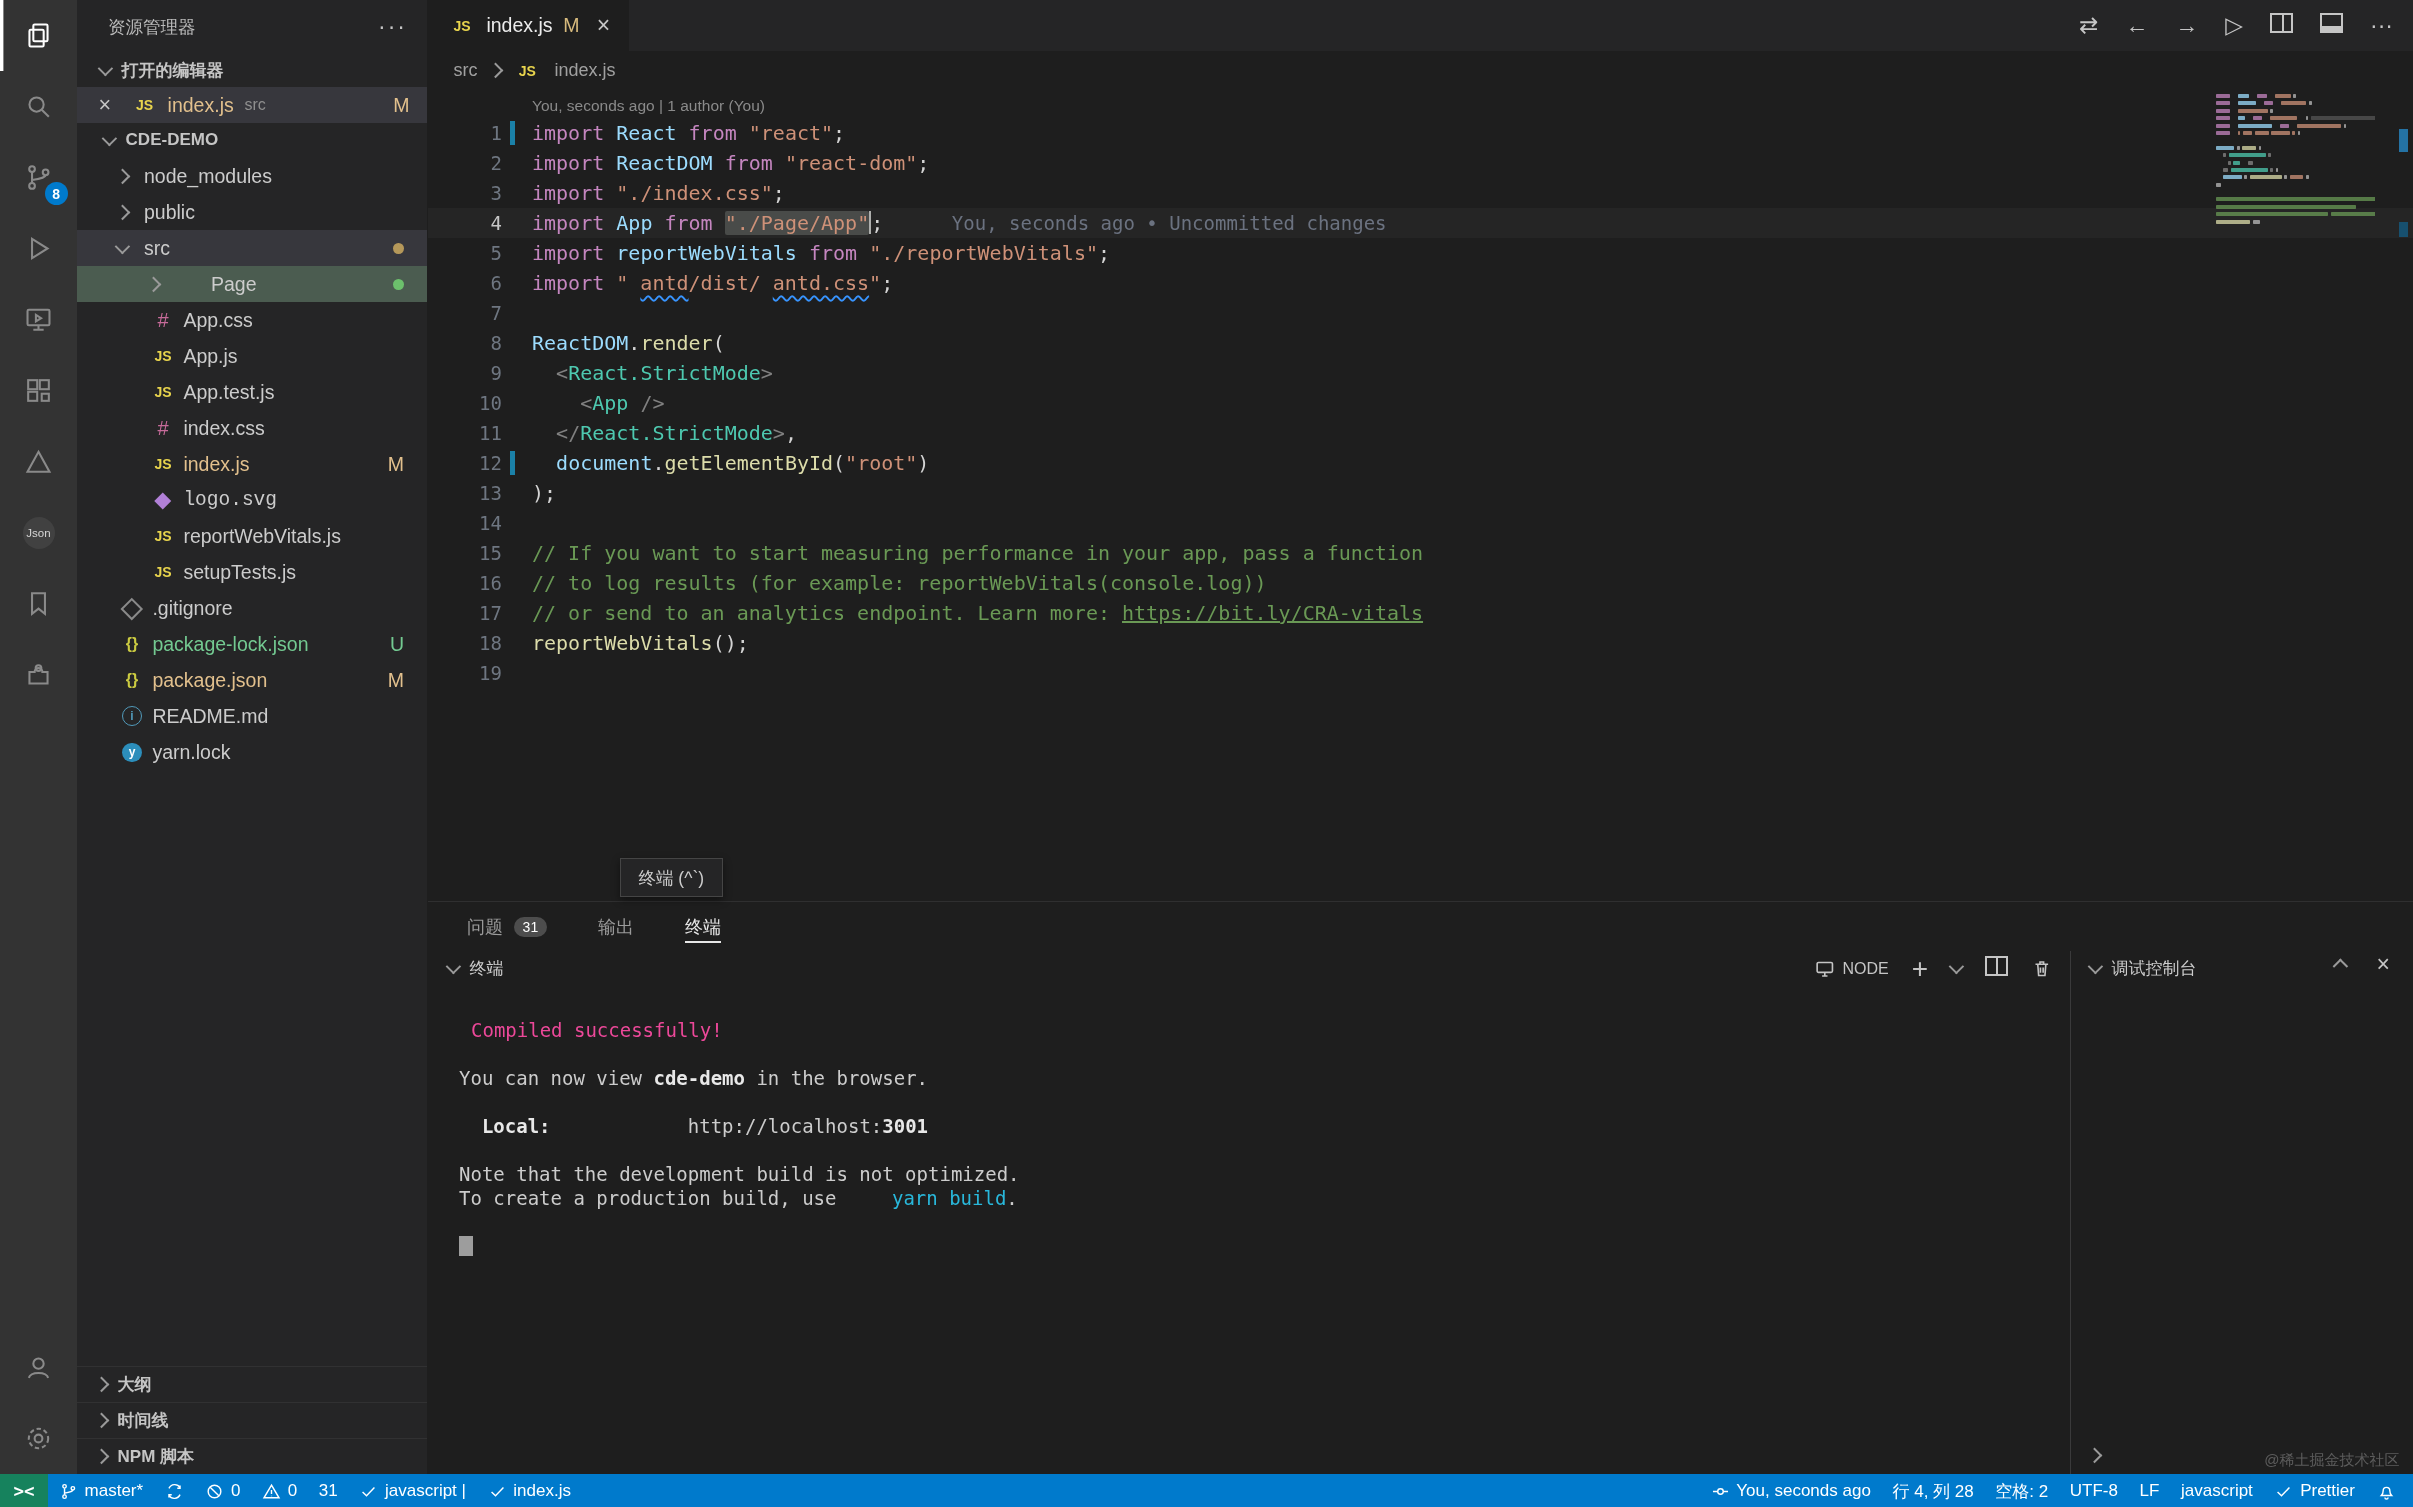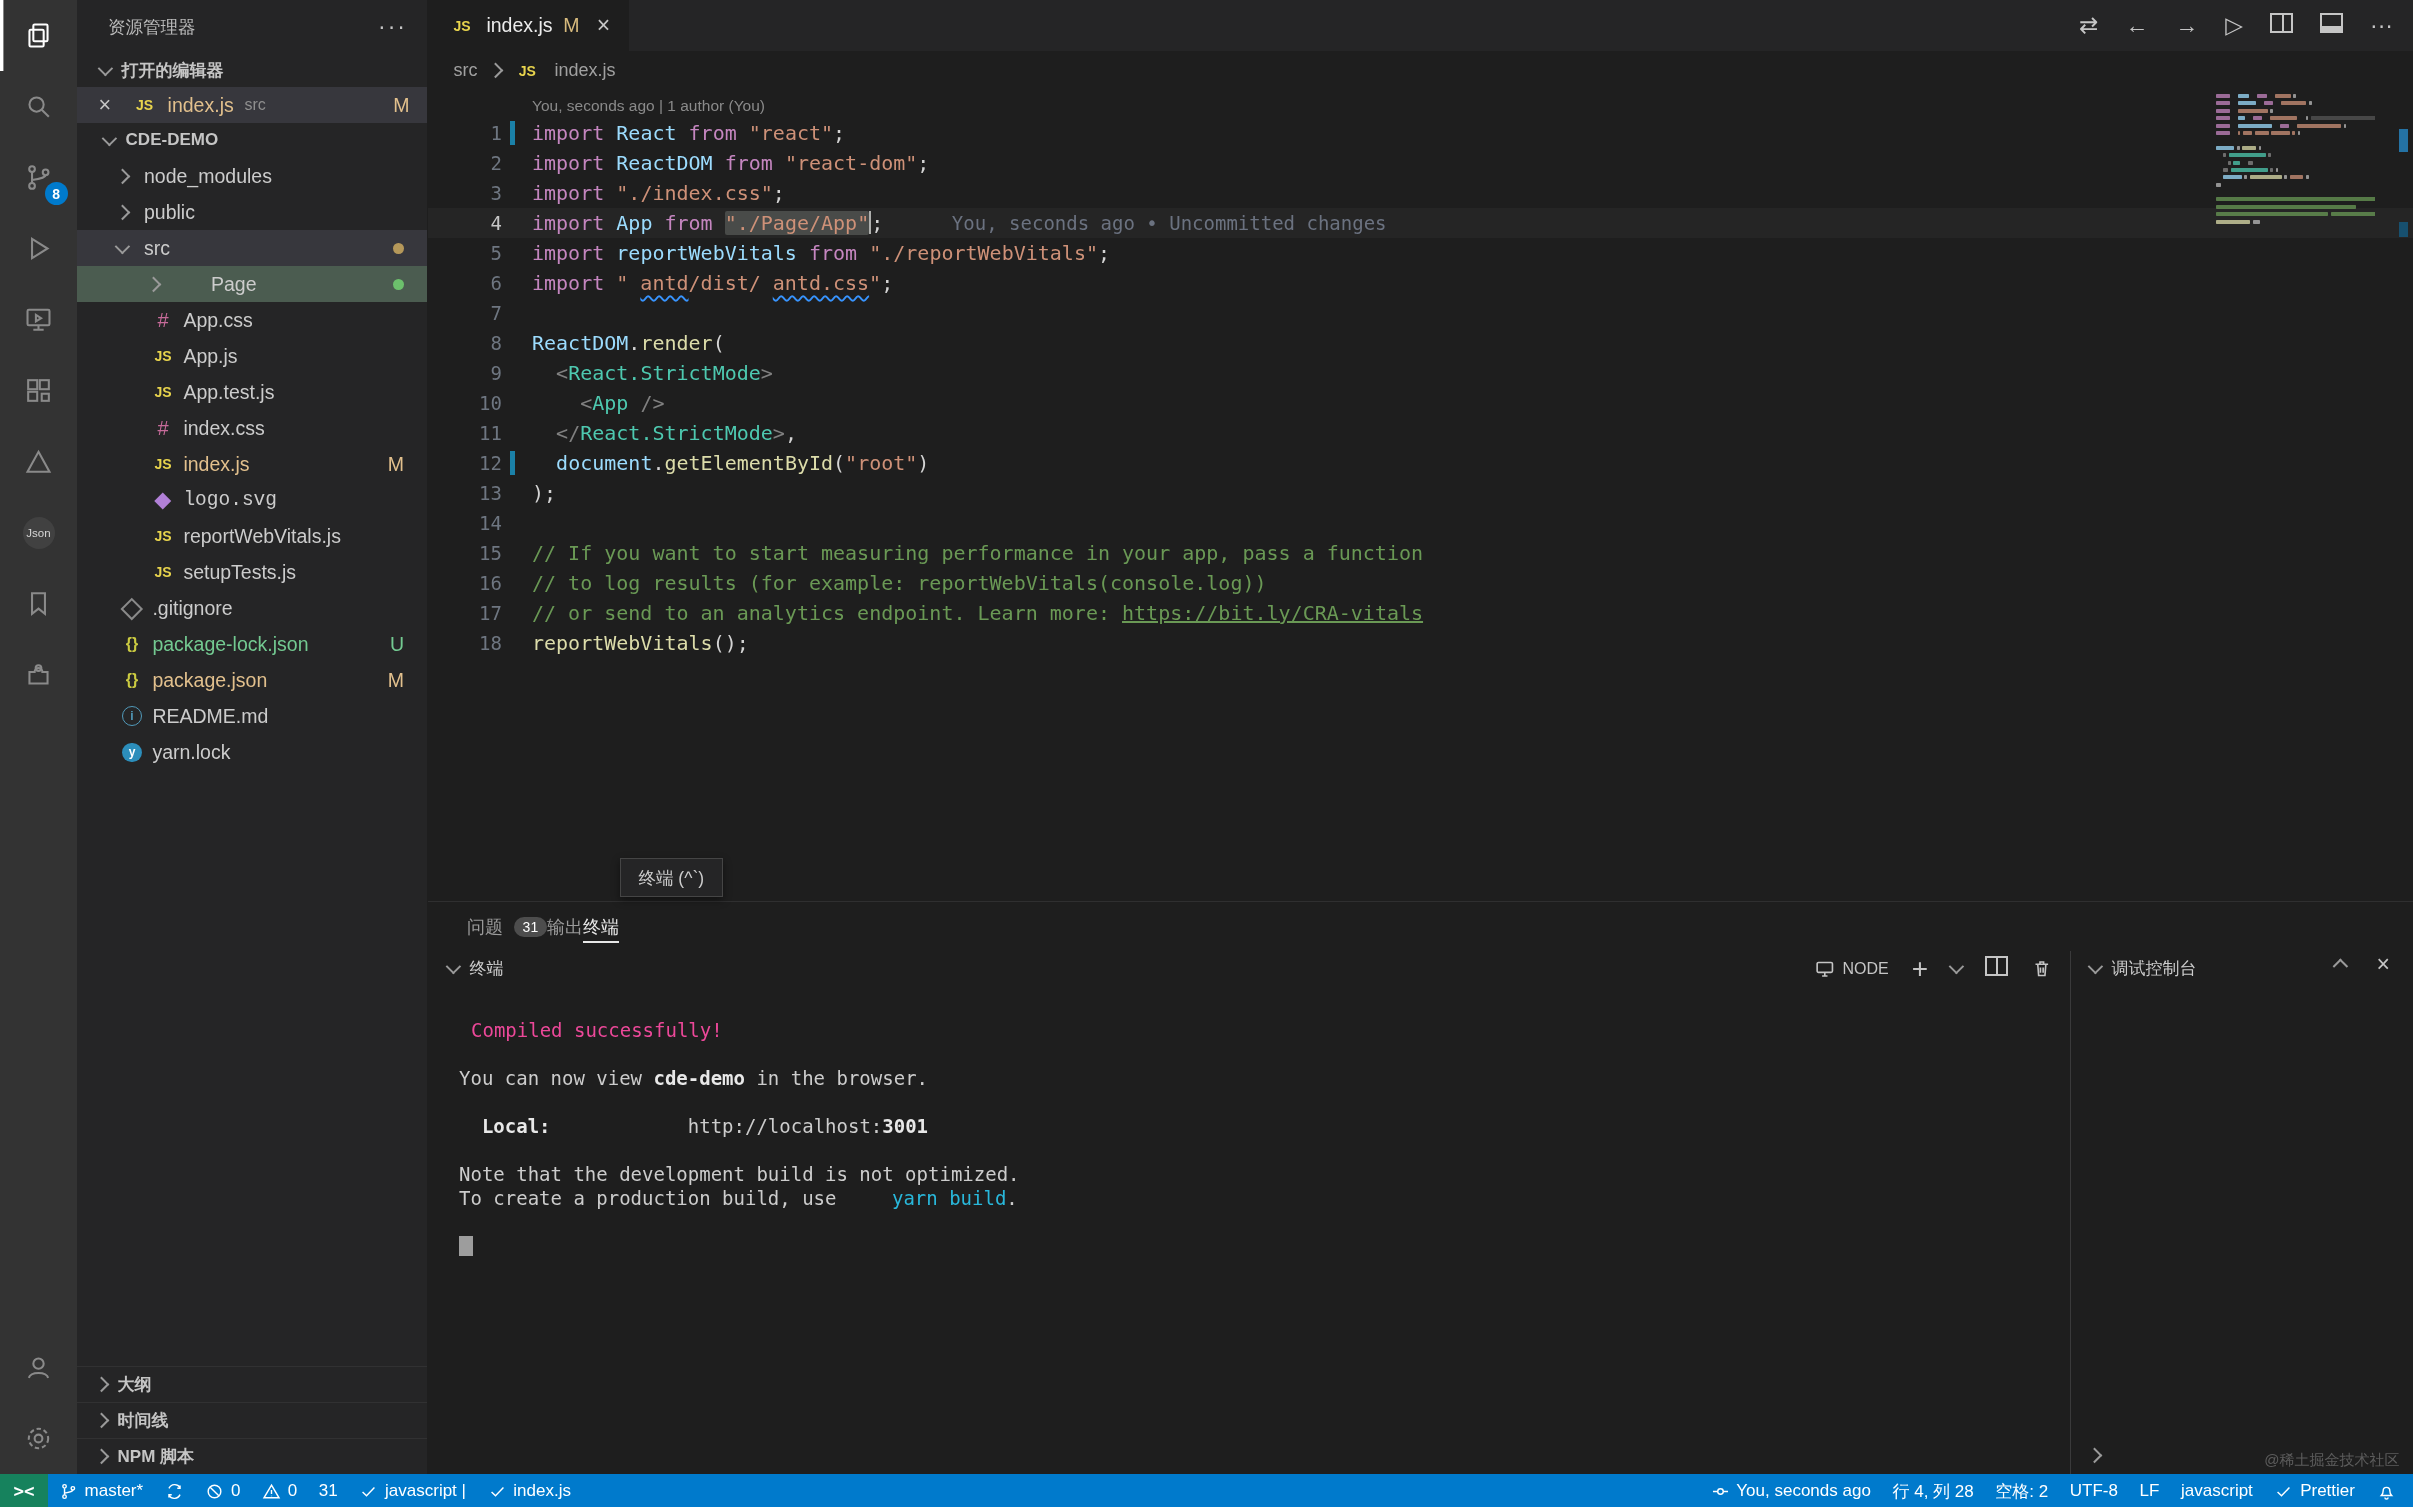--- a/index.html
+++ b/index.html
@@ -87,21 +87,21 @@
   .tk-fn{color:#dcdcaa;} .tk-type{color:#4ec9b0;} .tk-pl{color:#d4d4d4;} .tk-br{color:#808080;}
   .tk-blame{color:#6b7280;font-size:19px;}
   .tk-caret{display:inline-block;width:2px;height:23px;background:#aeafad;vertical-align:-4px;}
   .minimap{position:absolute;right:38px;top:94px;width:159px;overflow:hidden;}
   .mrow{height:4px;margin-bottom:3.4px;display:flex;gap:2.7px;}
   .mseg{height:4px;border-radius:0.7px;opacity:.75;flex:none;}
   .ruler-mark{position:absolute;width:9.4px;right:4.7px;}
 
   
   .panel{position:absolute;left:428px;right:0;top:901px;bottom:34px;background:#1e1e1e;border-top:1.3px solid #2f2f30;}
-  .ptabs{height:49px;display:flex;align-items:center;padding-left:39px;position:relative;}
+  .ptabs{height:49px;display:flex;align-items:center;padding-left:39px;gap:51px;position:relative;}
   .ptab{color:#9a9a9a;font-size:18px;display:flex;align-items:center;gap:10.8px;height:100%;position:relative;cursor:pointer;}
   .ptab.active{color:#e7e7e7;}
   .ptab.active:after{content:'';position:absolute;left:0;right:0;bottom:8px;height:2px;background:#e7e7e7;}
   .pbadge{background:#4d4d4d;color:#fff;font-size:14px;border-radius:13.5px;padding:2px 8.8px;}
   .pactions{position:absolute;right:23px;display:flex;gap:31px;color:#c5c5c5;align-items:center;font-size:23px;}
   .pbody{position:absolute;left:0;right:0;top:49px;bottom:0;display:flex;}
   .tpane{flex:1;position:relative;}
   .tphead{height:35px;display:flex;align-items:center;gap:10.8px;padding:0 17.5px 0 20px;font-size:17px;color:#cccccc;}
   .ttools{margin-left:auto;display:flex;align-items:center;gap:23px;color:#c5c5c5;}
   .ttools svg{width:21.6px;height:21.6px;stroke:currentColor;fill:none;stroke-width:1.8;}
@@ -387,20 +387,21 @@
         <div class="code-line"><span class="ln">9</span><span class="ctext"><span class="tk-pl">  </span><span class="tk-br">&lt;</span><span class="tk-type">React.StrictMode</span><span class="tk-br">&gt;</span></span></div>
         <div class="code-line"><span class="ln">10</span><span class="ctext"><span class="tk-pl">    </span><span class="tk-br">&lt;</span><span class="tk-type">App</span><span class="tk-pl"> </span><span class="tk-br">/&gt;</span></span></div>
         <div class="code-line"><span class="ln">11</span><span class="ctext"><span class="tk-pl">  </span><span class="tk-br">&lt;/</span><span class="tk-type">React.StrictMode</span><span class="tk-br">&gt;</span><span class="tk-pl">,</span></span></div>
         <div class="code-line"><span class="gutterbar"></span><span class="ln">12</span><span class="ctext"><span class="tk-pl">  </span><span class="tk-id">document</span><span class="tk-pl">.</span><span class="tk-fn">getElementById</span><span class="tk-pl">(</span><span class="tk-str">"root"</span><span class="tk-pl">)</span></span></div>
         <div class="code-line"><span class="ln">13</span><span class="ctext"><span class="tk-pl">);</span></span></div>
         <div class="code-line"><span class="ln">14</span><span class="ctext"></span></div>
         <div class="code-line"><span class="ln">15</span><span class="ctext"><span class="tk-cmt">// If you want to start measuring performance in your app, pass a function</span></span></div>
         <div class="code-line"><span class="ln">16</span><span class="ctext"><span class="tk-cmt">// to log results (for example: reportWebVitals(console.log))</span></span></div>
         <div class="code-line"><span class="ln">17</span><span class="ctext"><span class="tk-cmt">// or send to an analytics endpoint. Learn more: </span><span class="tk-cmtlink">https://bit.ly/CRA-vitals</span></span></div>
         <div class="code-line"><span class="ln">18</span><span class="ctext"><span class="tk-fn">reportWebVitals</span><span class="tk-pl">();</span></span></div>
+        <div class="code-line"><span class="ln">19</span><span class="ctext"></span></div>
       </div>
     <div class="minimap" id="minimap">
         <div class="mrow">
           <i class="mseg" style="width: 13.7px; background: rgb(197, 134, 192);"></i>
           <i class="mseg" style="width: 2.7px; background: transparent;"></i>
           <i class="mseg" style="width: 11.5px; background: rgb(156, 220, 254);"></i>
           <i class="mseg" style="width: 2.7px; background: transparent;"></i>
           <i class="mseg" style="width: 9.2px; background: rgb(197, 134, 192);"></i>
           <i class="mseg" style="width: 2.7px; background: transparent;"></i>
           <i class="mseg" style="width: 16px; background: rgb(206, 145, 120);"></i>

